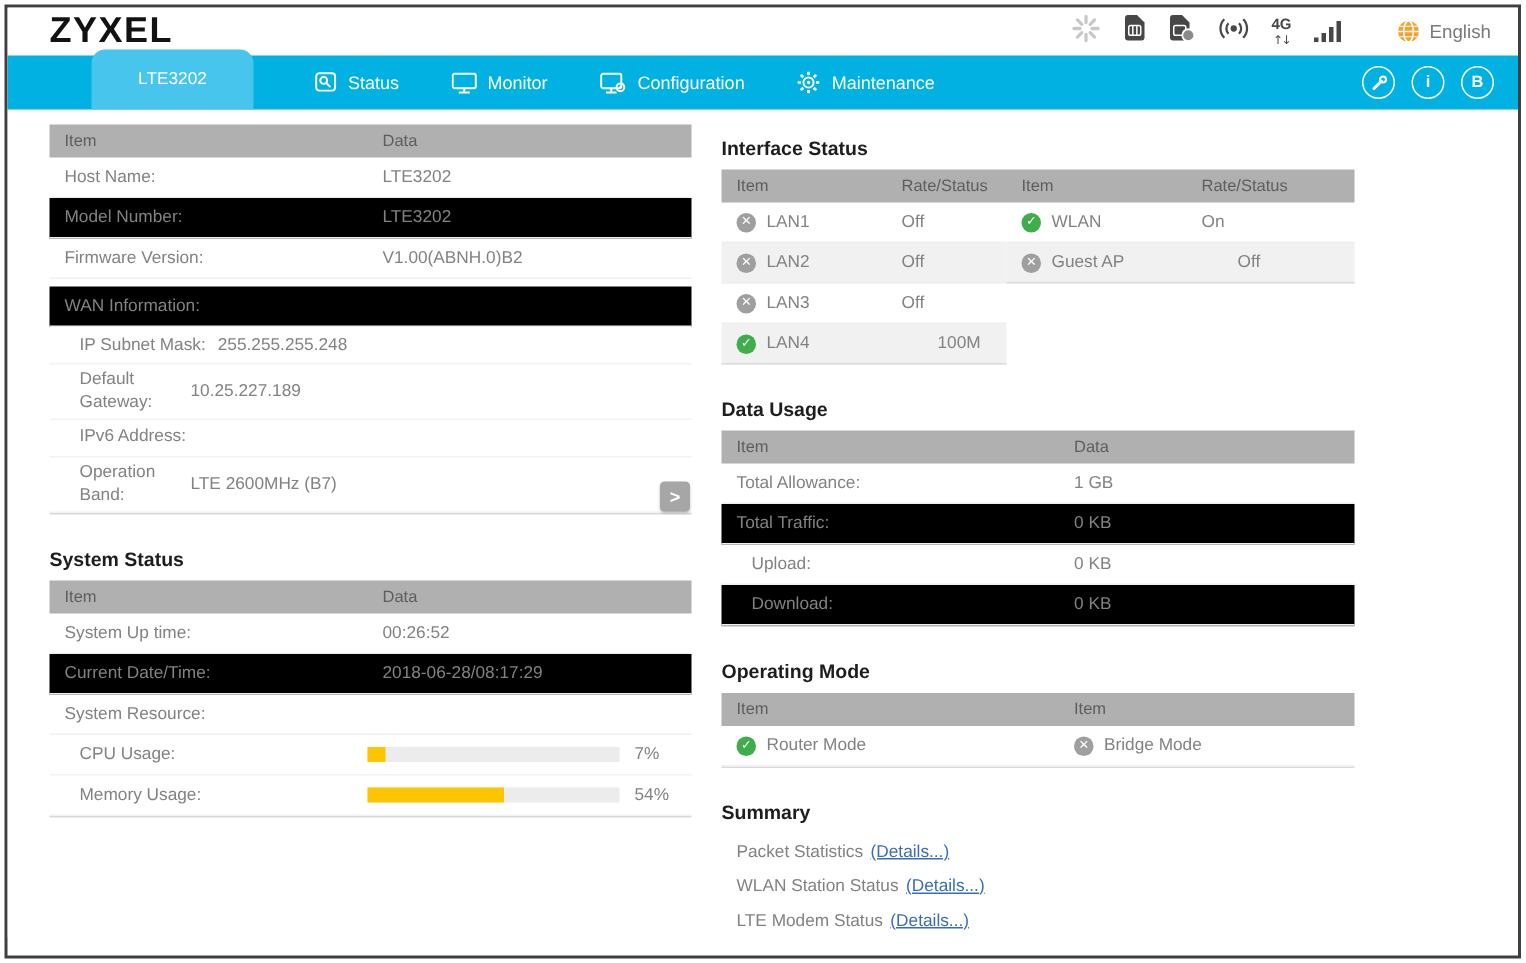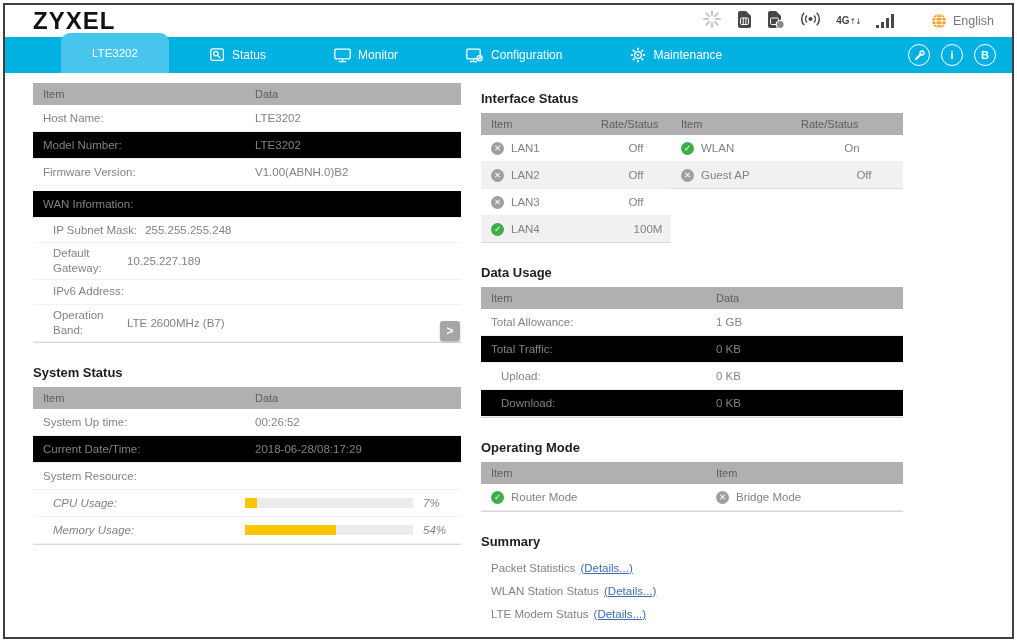--- a/index.html
+++ b/index.html
@@ -4,33 +4,33 @@
 <title>LTE3202</title>
 <style>
   html,body{margin:0;padding:0;width:1017px;height:642px;background:#fff;overflow:hidden;
     font-family:"Liberation Sans","DejaVu Sans",sans-serif;}
   .frame{position:absolute;left:3px;top:3px;right:3px;bottom:3px;border:2px solid #3f3f3f;background:#fff;overflow:hidden;}
 
   
   .topbar{height:32px;display:flex;align-items:center;padding:0 18px 0 28px;background:#fff;}
   .logo{font-size:24px;font-weight:800;letter-spacing:1px;color:#121212;}
   .top-icons{margin-left:auto;display:flex;align-items:center;gap:15px;}
-  .fourg-wrap{display:flex;flex-direction:row;align-items:center;line-height:1;color:#474747;}
+  .fourg-wrap{display:flex;flex-direction:column;align-items:center;line-height:1;color:#474747;}
   .fourg{font-size:10px;font-weight:bold;}
   .updown{font-size:8px;letter-spacing:-1px;margin-top:1px;font-family:"DejaVu Sans",sans-serif;}
   .sigbars{display:flex;align-items:flex-end;gap:2px;height:14px;}
   .sigbars i{width:3px;background:#474747;display:block;}
   .sb0{height:3px;}.sb1{height:6px;}.sb2{height:10px;}.sb3{height:14px;}
   .lang{display:flex;align-items:center;gap:6px;margin-left:22px;color:#7a7a7a;font-size:12.5px;cursor:pointer;}
 
   
   .navbar{position:relative;height:36px;background:var(--nav-blue,#00b1e2);display:flex;align-items:center;}
   .tab-active{position:absolute;left:56px;bottom:0;height:40px;width:108px;background:var(--tab-blue,#47c5ec);
     border-radius:9px 9px 0 0;display:flex;align-items:center;justify-content:center;color:#fff;font-size:11.5px;cursor:pointer;}
-  .nav-items{display:flex;margin-left:205px;gap:68px;}
+  .nav-items{display:flex;margin-left:205px;gap:35px;}
   .nav-item{display:flex;align-items:center;gap:7px;color:#fff;font-size:12px;cursor:pointer;white-space:nowrap;}
   .nav-tools{margin-left:auto;margin-right:16px;display:flex;gap:11px;}
   .tool-circle{width:20px;height:20px;border:1.6px solid #fff;border-radius:50%;display:flex;align-items:center;
     justify-content:center;color:#fff;font-size:11px;font-weight:bold;cursor:pointer;}
 
   
   .content{display:flex;padding:10px 0 0 28px;gap:20px;background:#fff;}
   .col-left{width:428px;}
   .col-right{width:422px;}
   .sec-title{margin:8px 0 7px;font-size:13px;font-weight:bold;color:#1d1d1d;}
@@ -50,32 +50,32 @@
 
   
   .wanrow{display:flex;align-items:center;min-height:24px;padding-left:20px;border-bottom:1px solid #f2f2f2;}
   .wl{width:74px;flex:none;line-height:1.3;padding:3px 0;}
   .wanrow.nowrap .wl{width:auto;white-space:nowrap;padding-right:8px;}
   .nextbtn{position:absolute;right:1px;bottom:1px;width:20px;height:20px;background:#a6a6a6;border-radius:3px;
     display:flex;align-items:center;justify-content:center;color:#fff;font-weight:bold;font-size:12px;
     box-shadow:0 1px 2px rgba(0,0,0,.25);cursor:pointer;}
 
   
-  .resrow{display:flex;align-items:center;min-height:26px;padding-left:20px;border-bottom:1px solid #f2f2f2;font-style:italic;}
+  .resrow{display:flex;align-items:center;min-height:26px;padding-left:20px;border-bottom:1px solid #f2f2f2;}
   .resl{width:192px;flex:none;}
   .bar{width:168px;height:10px;background:#ececec;position:relative;flex:none;}
   .fill{position:absolute;left:0;top:0;bottom:0;background:var(--accent-yellow,#fdc500);}
   .pct{margin-left:10px;}
 
   
   .if-head{grid-template-columns:110px 80px 120px 1fr;}
   .if-body{display:flex;}
   .if-left{width:190px;}
   .if-right{flex:1;}
-  .ifrow{display:grid;min-height:26px;align-items:center;border-bottom:1px solid #efefef;text-align:center;}
+  .ifrow{display:grid;min-height:26px;align-items:center;border-bottom:1px solid #efefef;}
   .if-left .ifrow{grid-template-columns:110px 1fr;}
   .if-right .ifrow{grid-template-columns:120px 1fr;}
   .if-left .ifrow:nth-child(even),.if-right .ifrow:nth-child(even){background:#f1f1f1;}
   .if-left .ifrow:last-child,.if-right .ifrow:last-child{border-bottom:1px solid #d9d9d9;gap:24px;}
   .ic{display:flex;align-items:center;gap:7px;padding-left:10px;}
   .rc{padding-left:10px;}
 
   .dot{width:13px;height:13px;border-radius:50%;flex:none;display:inline-flex;align-items:center;justify-content:center;
     color:#fff;font-size:8.5px;font-family:"DejaVu Sans",sans-serif;}
   .dot[data-status="on"]{background:var(--status-green,#3fae4a);}

